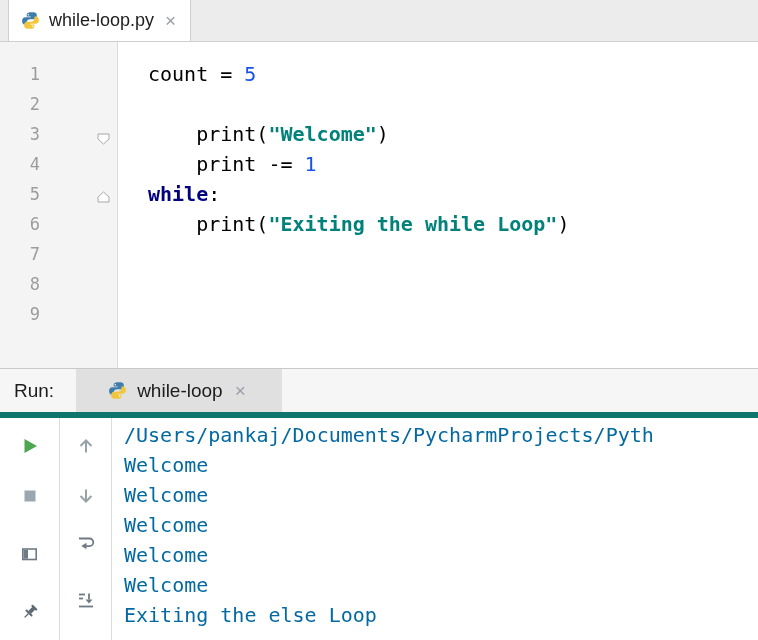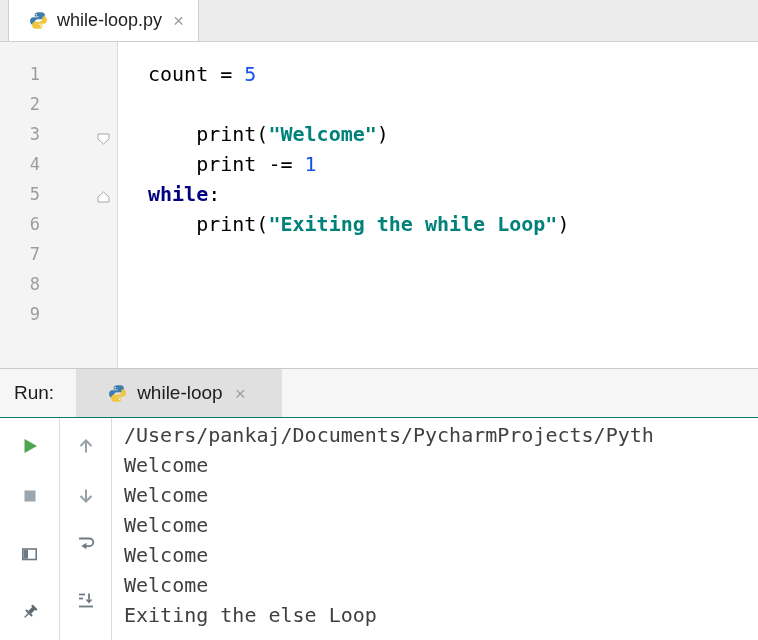--- a/index.html
+++ b/index.html
@@ -12,21 +12,21 @@
   .mono { font-family: "DejaVu Sans Mono", "Liberation Mono", monospace; }
 
   
   .tabbar {
     height: 42px; background: #ECECEC; border-bottom: 1px solid #CFCFCF;
     display: flex; align-items: stretch;
   }
   .editor-tab {
     margin-left: 8px; background: #ffffff;
     border-left: 1px solid #CFCFCF; border-right: 1px solid #CFCFCF;
-    display: flex; align-items: center; gap: 9px; padding: 0 14px 0 20px;
+    display: flex; align-items: center; gap: 9px; padding: 0 14px 0 12px;
     cursor: pointer;
   }
   .tab-label { font-size: 18px; color: #1d1d1d; }
   .close-x { color: #9AA0A6; font-size: 19px; line-height: 1; cursor: pointer; padding-left: 2px; }
 
   
   .editor { height: 326px; display: flex; background: #fff; }
   .gutter {
     width: 118px; background: #F4F4F4; border-right: 1px solid #DADADA;
     position: relative; padding-top: 17px; flex: none;
@@ -45,21 +45,21 @@
   }
   .code-line { height: 30px; white-space: pre; margin-left: 22px; }
   .tok-plain   { color: var(--plain); }
   .tok-keyword { color: var(--keyword); font-weight: bold; }
   .tok-number  { color: var(--number); }
   .tok-string  { color: var(--string); font-weight: bold; }
 
   
   .run-header {
     height: 50px; background: #F6F6F6;
-    border-top: 1px solid #C9C9C9; border-bottom: 1px solid #0f766e;
+    border-top: 1px solid #C9C9C9; border-bottom: 6px solid #0f766e;
     display: flex; align-items: stretch;
   }
   .run-label { align-self: center; padding-left: 14px; font-size: 19px; color: #1d1d1d; }
   .run-tab {
     margin-left: 22px; background: #E0E0E0;
     display: flex; align-items: center; gap: 10px; padding: 0 36px 0 32px;
     cursor: pointer;
   }
   .run-tab .tab-label { font-size: 19px; }
 
@@ -69,21 +69,21 @@
   .tcol { position: relative; height: 100%; border-right: 1px solid #DCDCDC; }
   .tcol-a { width: 60px; }
   .tcol-b { width: 52px; }
   .icon-btn {
     position: absolute; left: 50%; transform: translateX(-50%);
     width: 20px; height: 20px; display: flex; align-items: center; justify-content: center;
     cursor: pointer;
   }
   .console {
     flex: 1; padding: 2px 0 0 12px; overflow: hidden;
-    font-size: 20px; line-height: 30px; color: #404040; cursor: text;
+    font-size: 20px; line-height: 30px; color: #0369a1; cursor: text;
   }
   .console-line { height: 30px; white-space: pre; }
 
   .py-icon svg { display: block; }
 </style>
 </head>
 <body>
 
 <div class="app">
 

